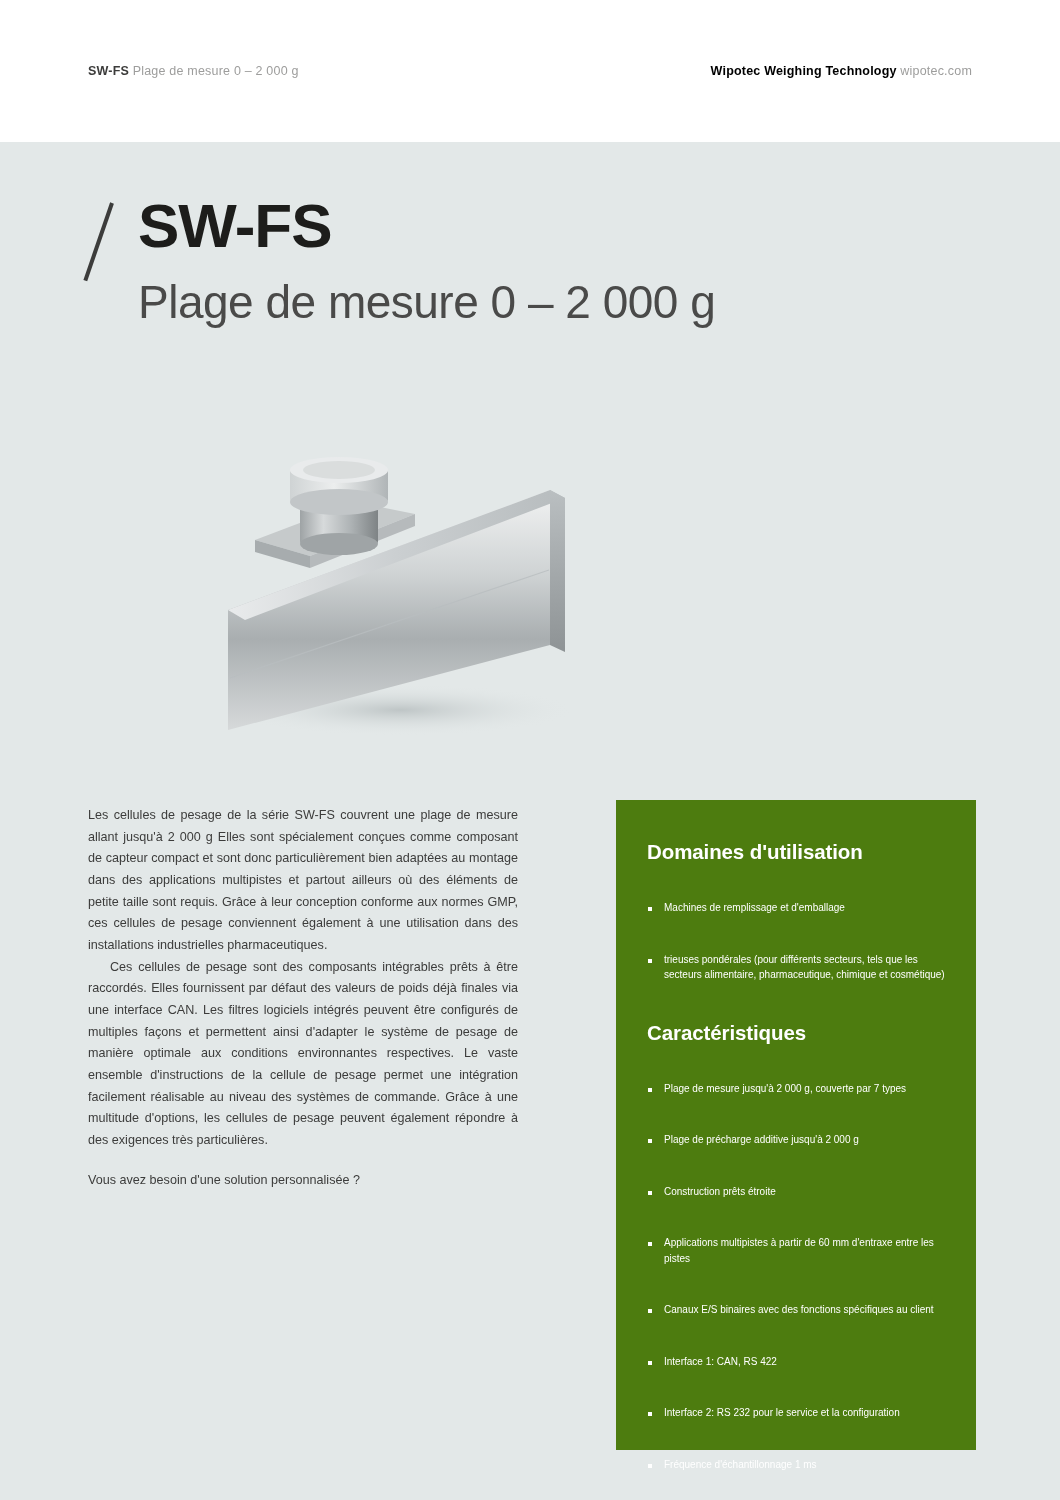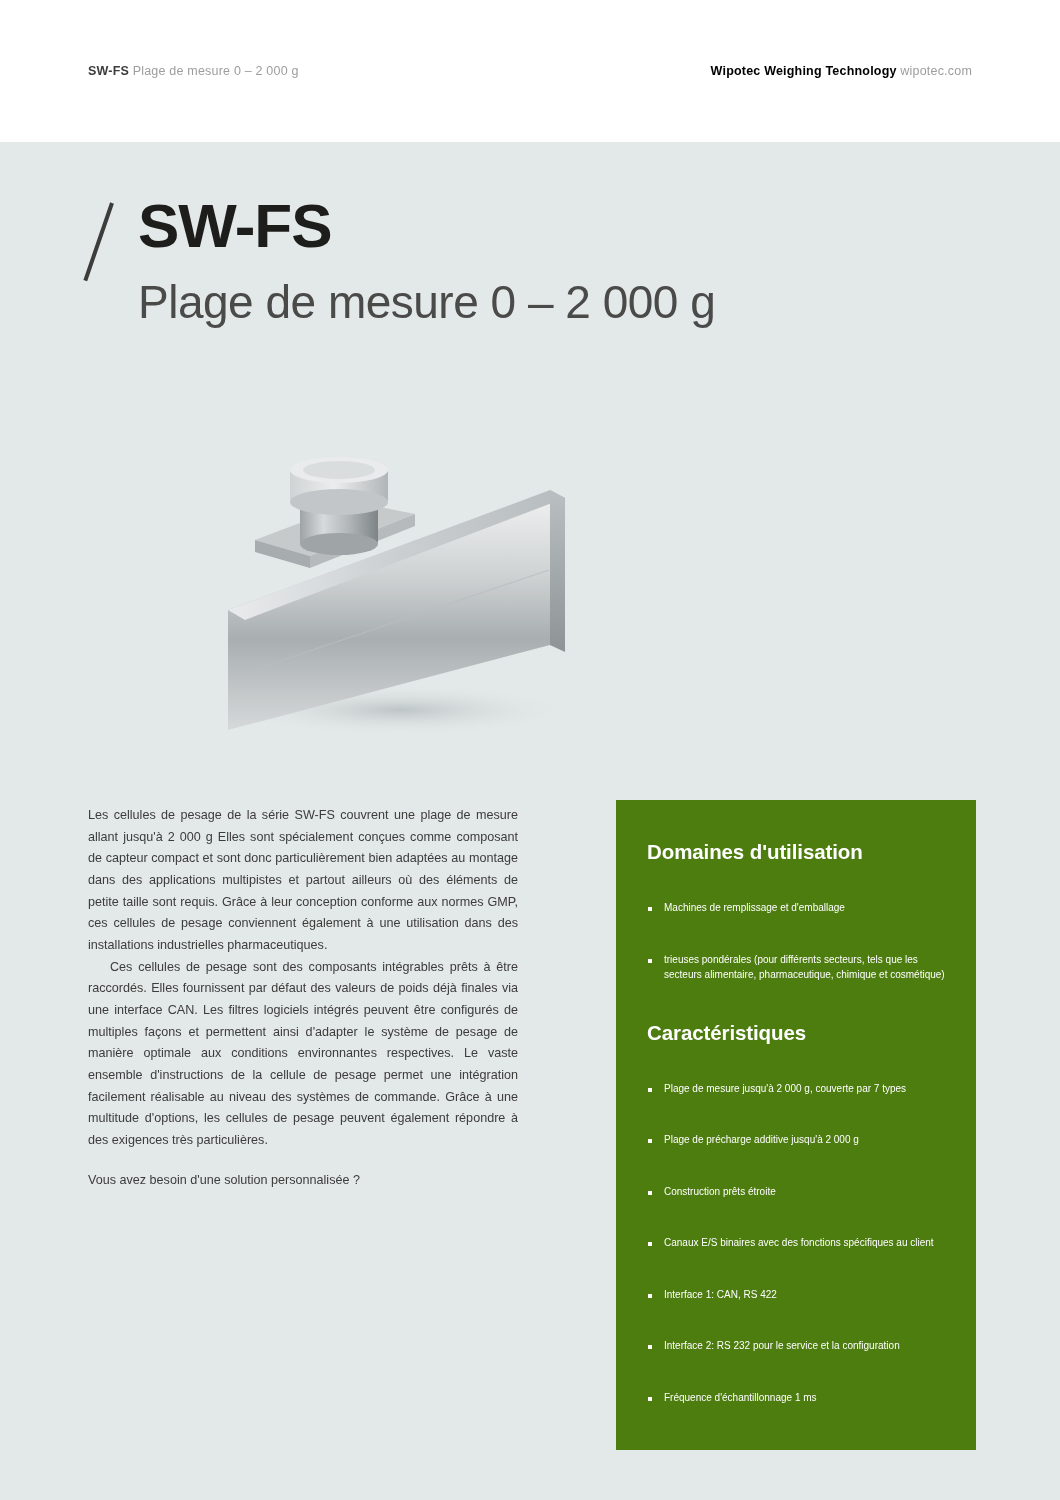--- a/index.html
+++ b/index.html
@@ -283,20 +283,21 @@
       <h2 class="teal-h">Domaines d'utilisation</h2>
       <ul class="teal-list">
         <li>Machines de remplissage et d'emballage</li>
         <li>trieuses pondérales (pour différents secteurs, tels que les secteurs alimentaire, pharmaceutique, chimique et cosmétique)</li>
       </ul>
       <h2 class="teal-h second">Caractéristiques</h2>
       <ul class="teal-list">
         <li>Plage de mesure jusqu'à 2 000 g, couverte par 7 types</li>
         <li>Plage de précharge additive jusqu'à 2 000 g</li>
         <li>Construction prêts étroite</li>
+        <li>Applications multipistes à partir de 60 mm d'entraxe entre les pistes</li>
         <li>Canaux E/S binaires avec des fonctions spécifiques au client</li>
         <li>Interface 1: CAN, RS 422</li>
         <li>Interface 2: RS 232 pour le service et la configuration</li>
         <li>Fréquence d'échantillonnage 1 ms</li>
       </ul>
     </div>
   </div>
 
 </div>
 

